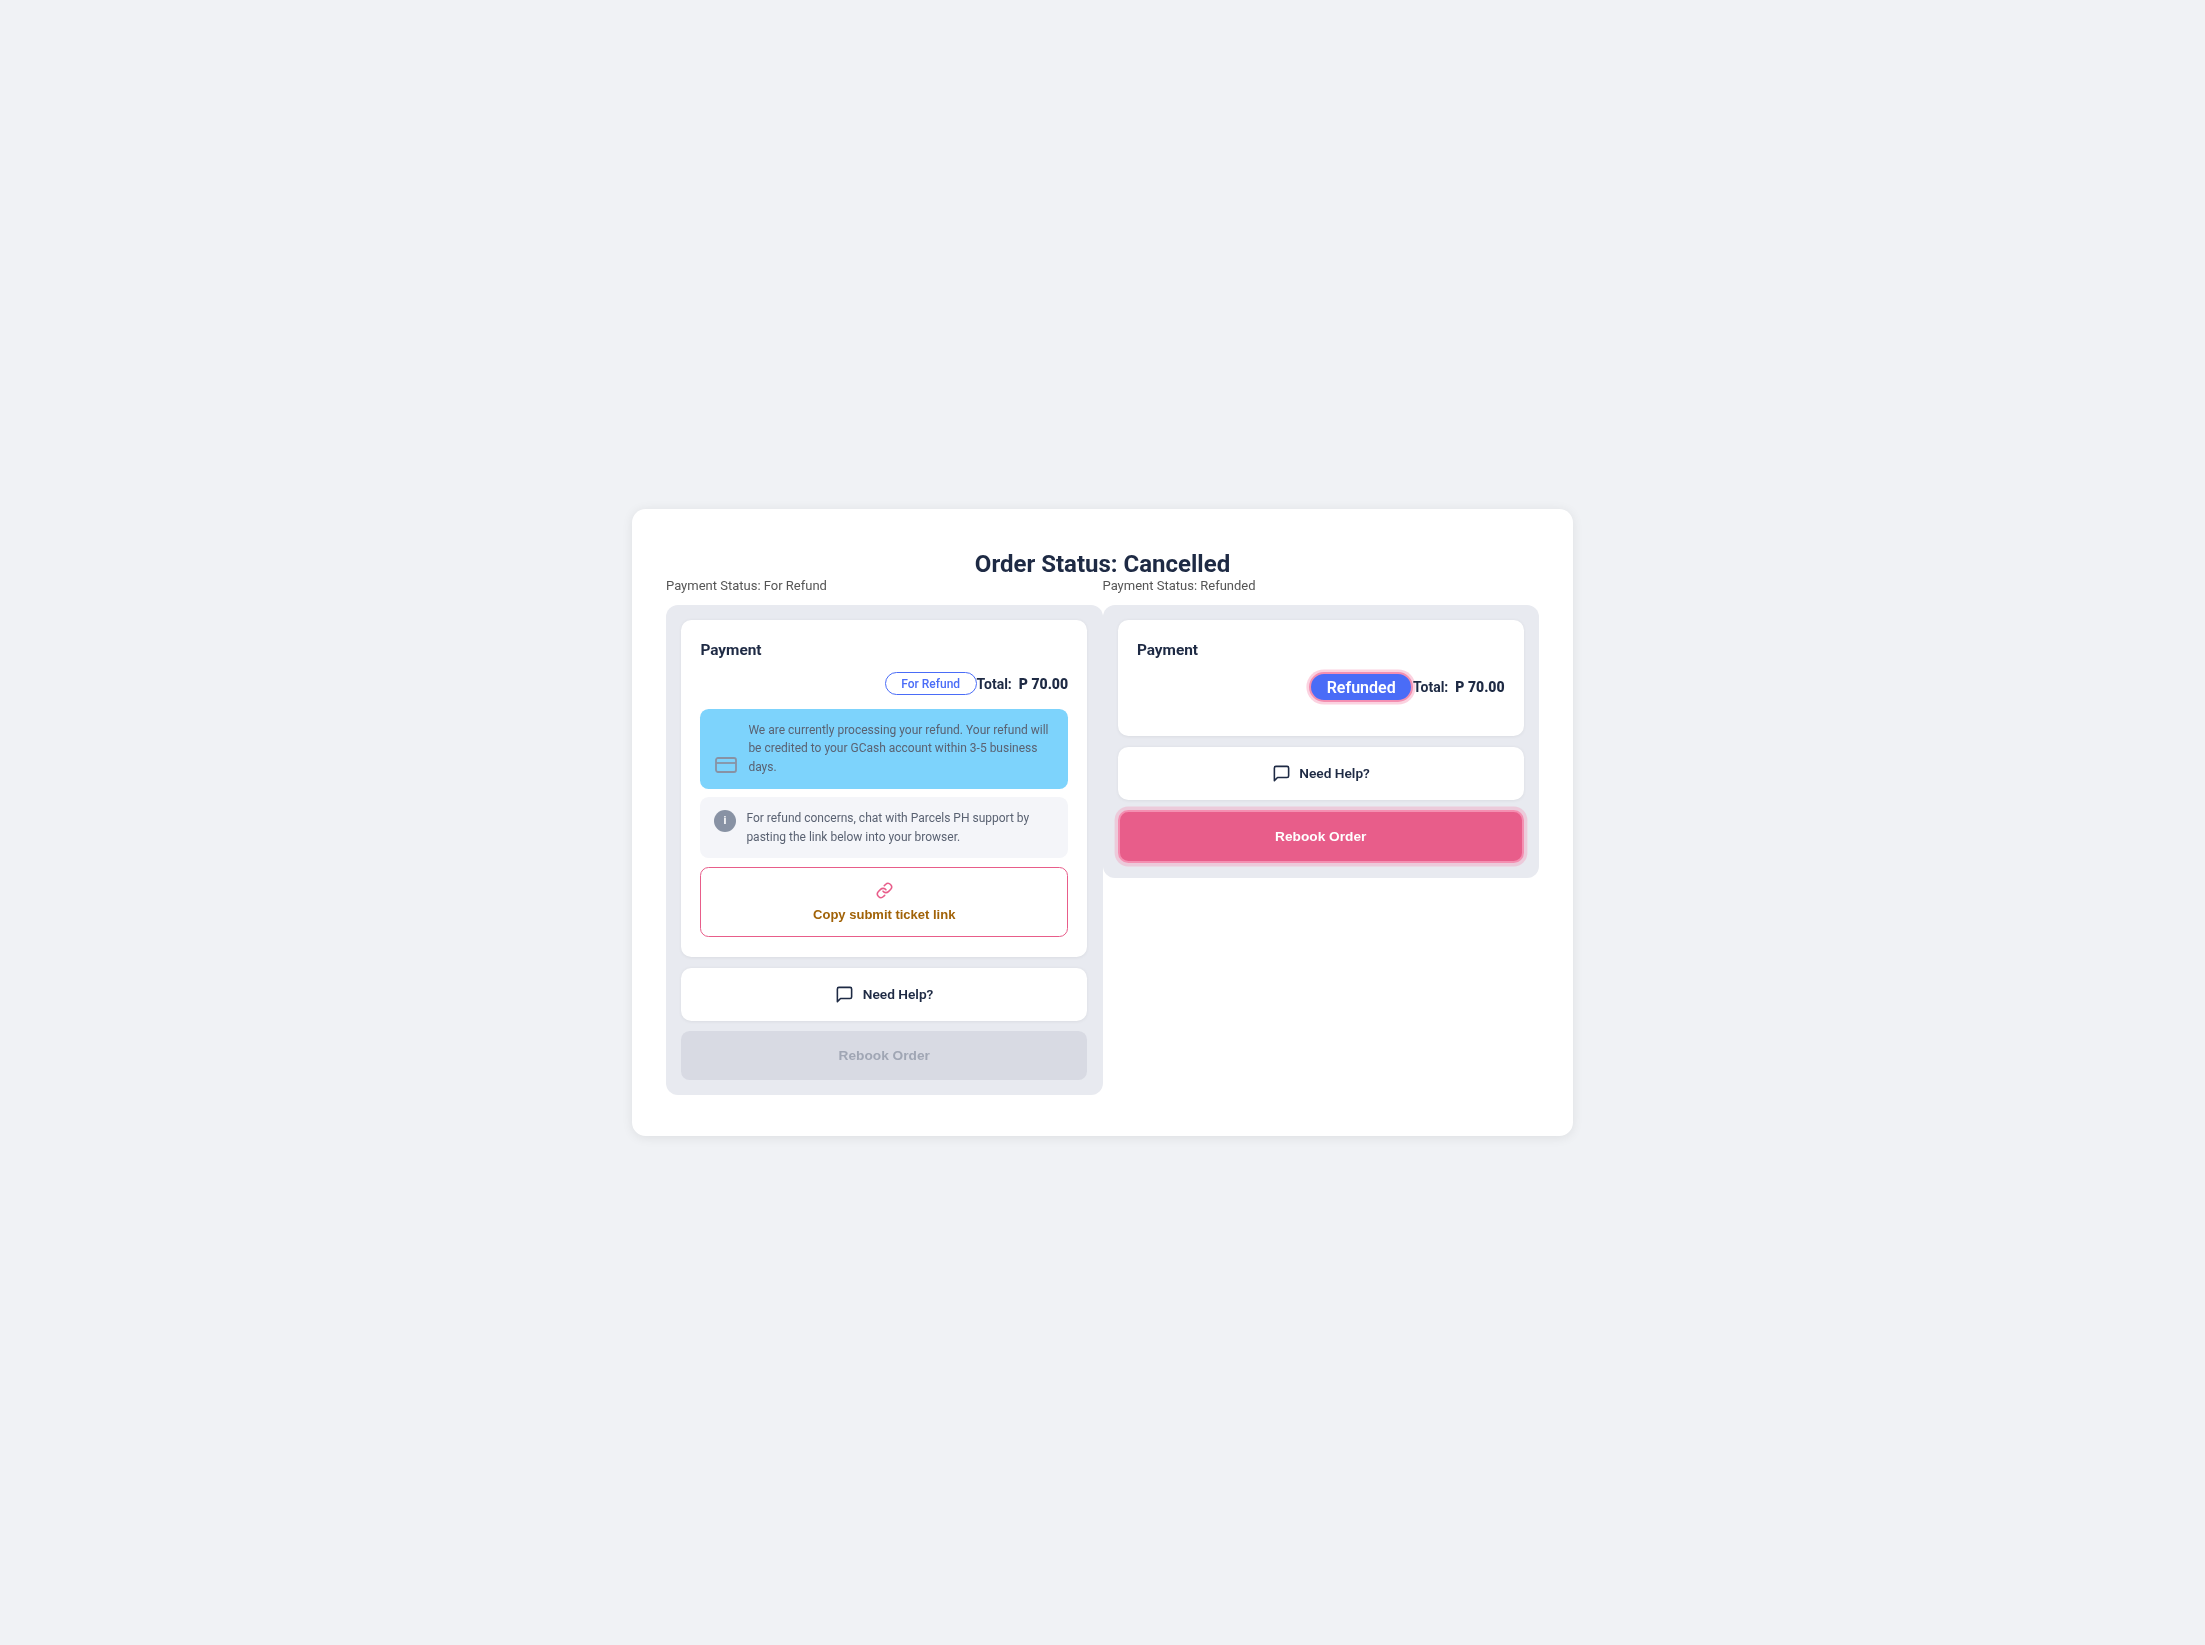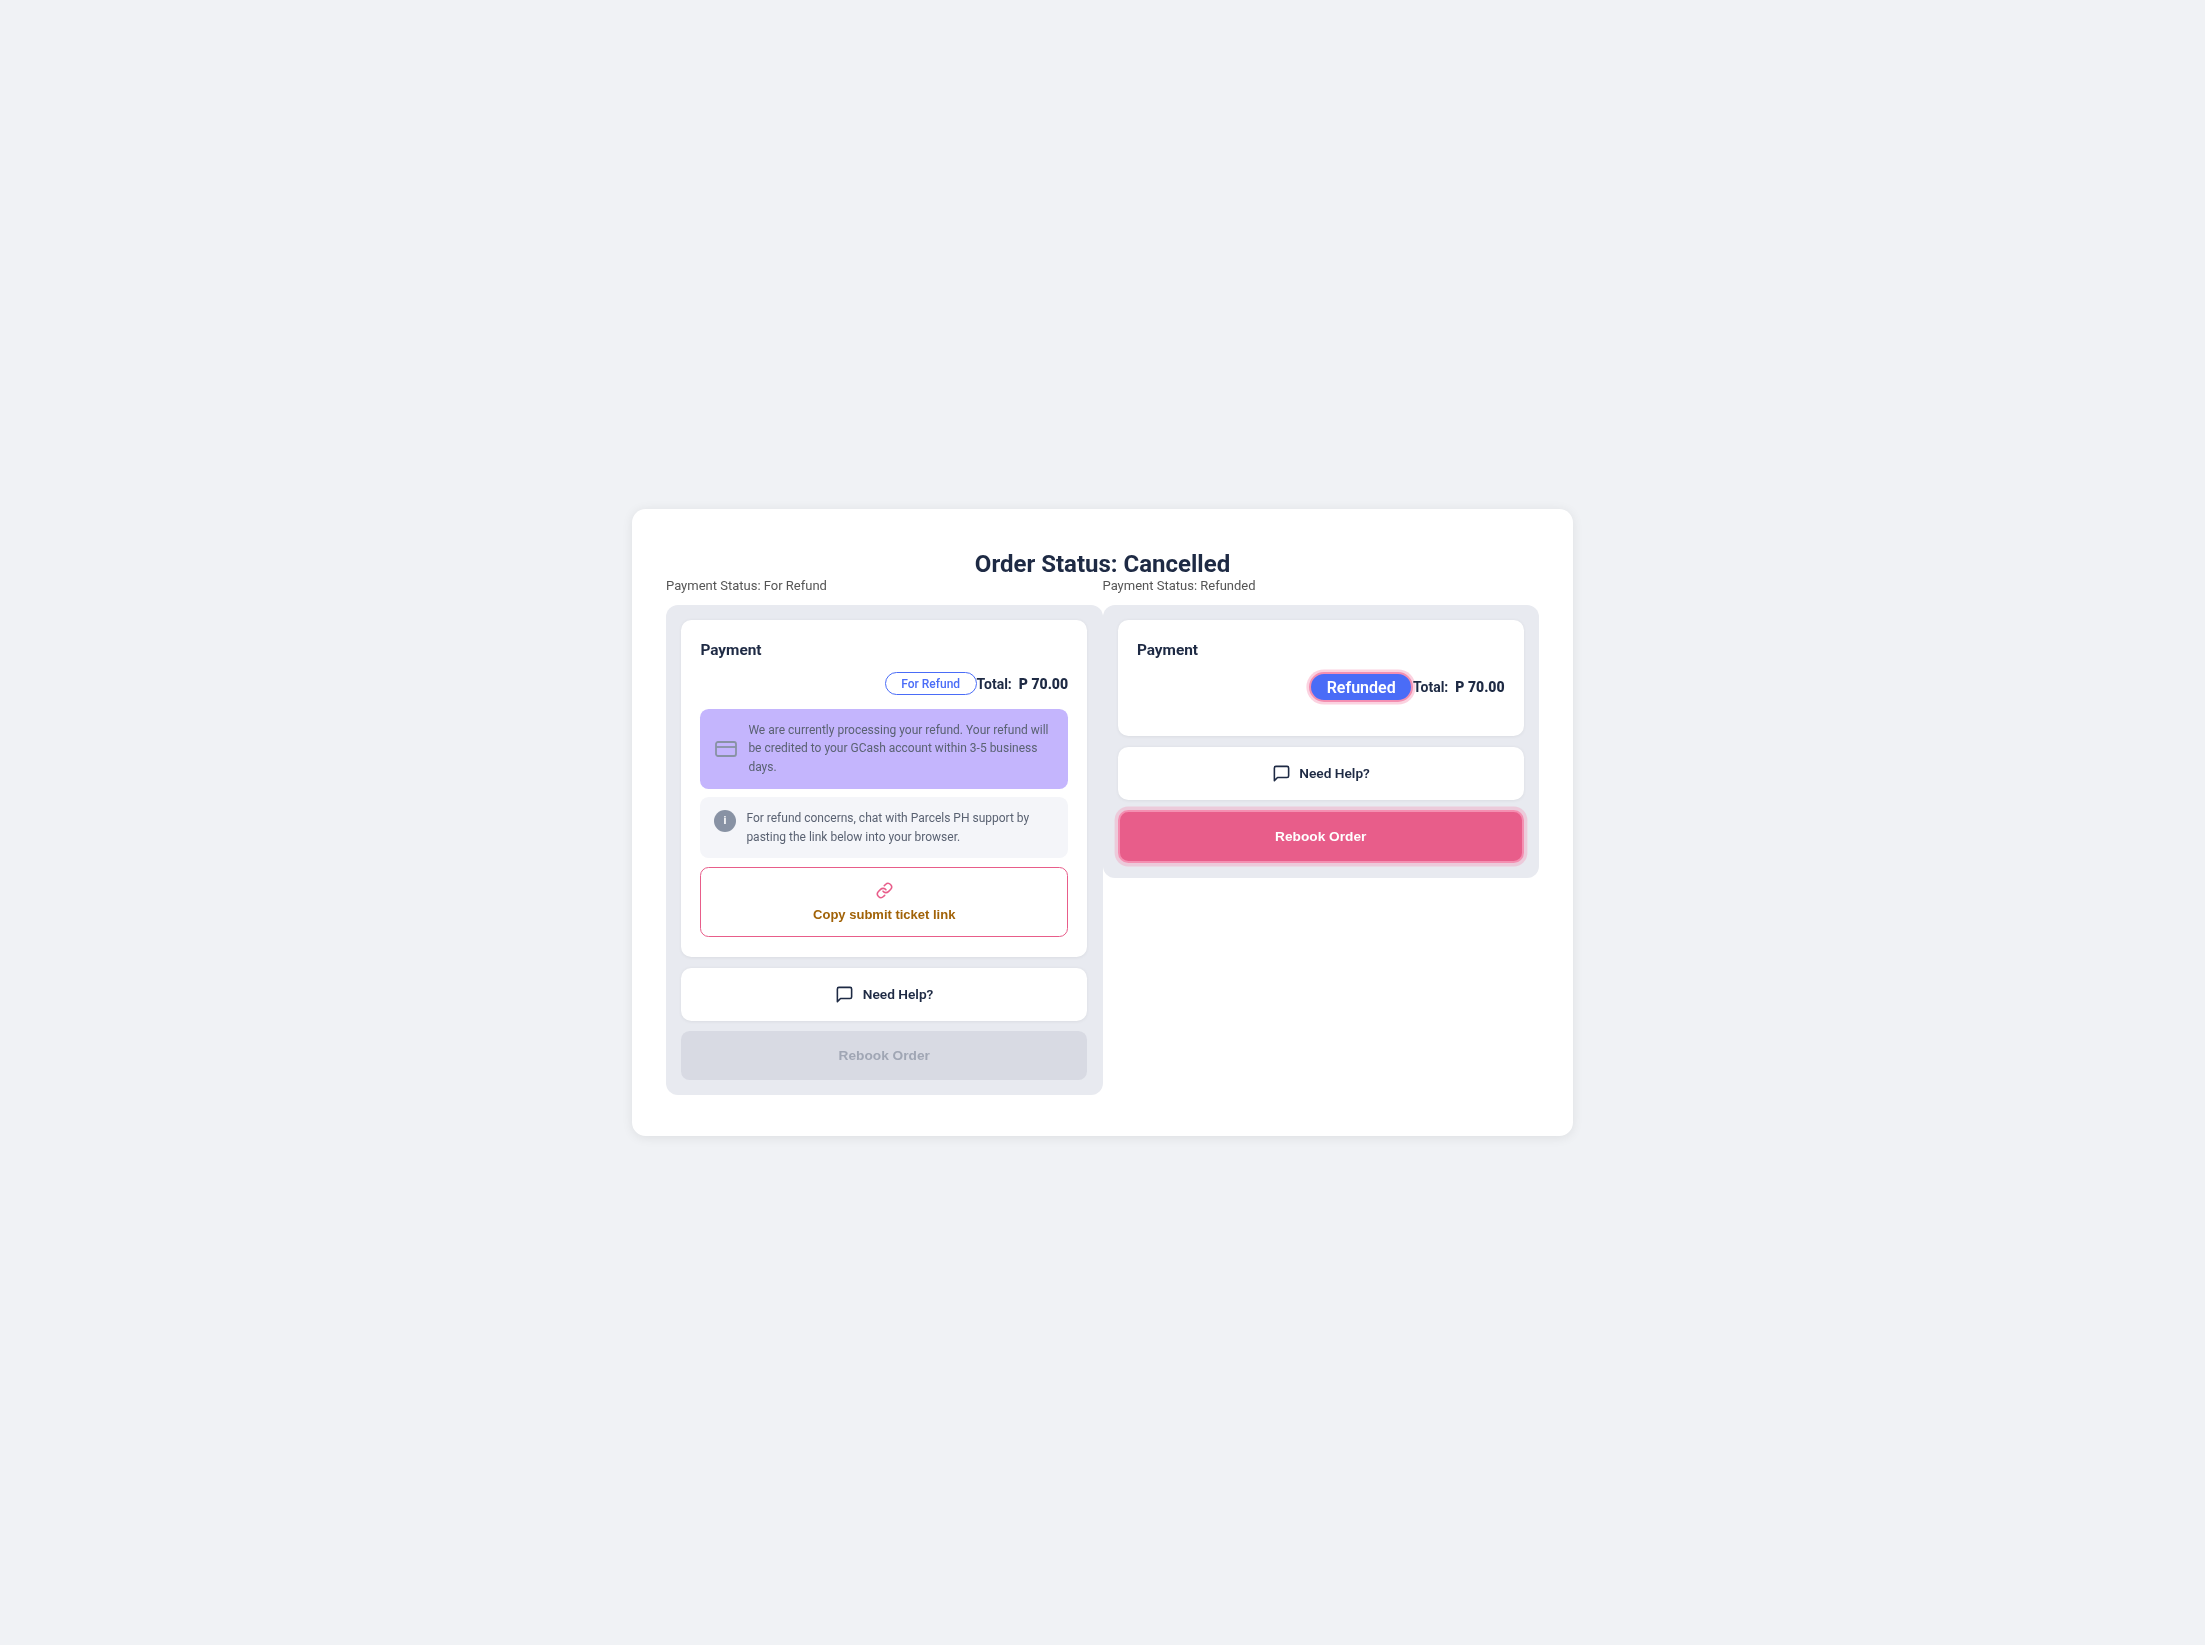--- a/index.html
+++ b/index.html
@@ -93,26 +93,26 @@
       box-shadow: 0 0 0 2.6px rgba(244, 143, 177, 0.4);
     }
 
     .payment-total {
       font-size: 14px;
       font-weight: 700;
       color: #1e2a44;
     }
 
     .info-box {
-      background: #c4b5fd;
+      background: #7dd3fc;
       border-radius: 8.6px;
       padding: 12px 13.7px;
       display: flex;
       gap: 10.3px;
-      align-items: center;
+      align-items: flex-end;
       margin-bottom: 8.6px;
     }
 
     .info-box-icon {
       width: 24px;
       height: 24px;
       flex-shrink: 0;
       margin-top: 0.9px;
       color: #8892a4;
     }

